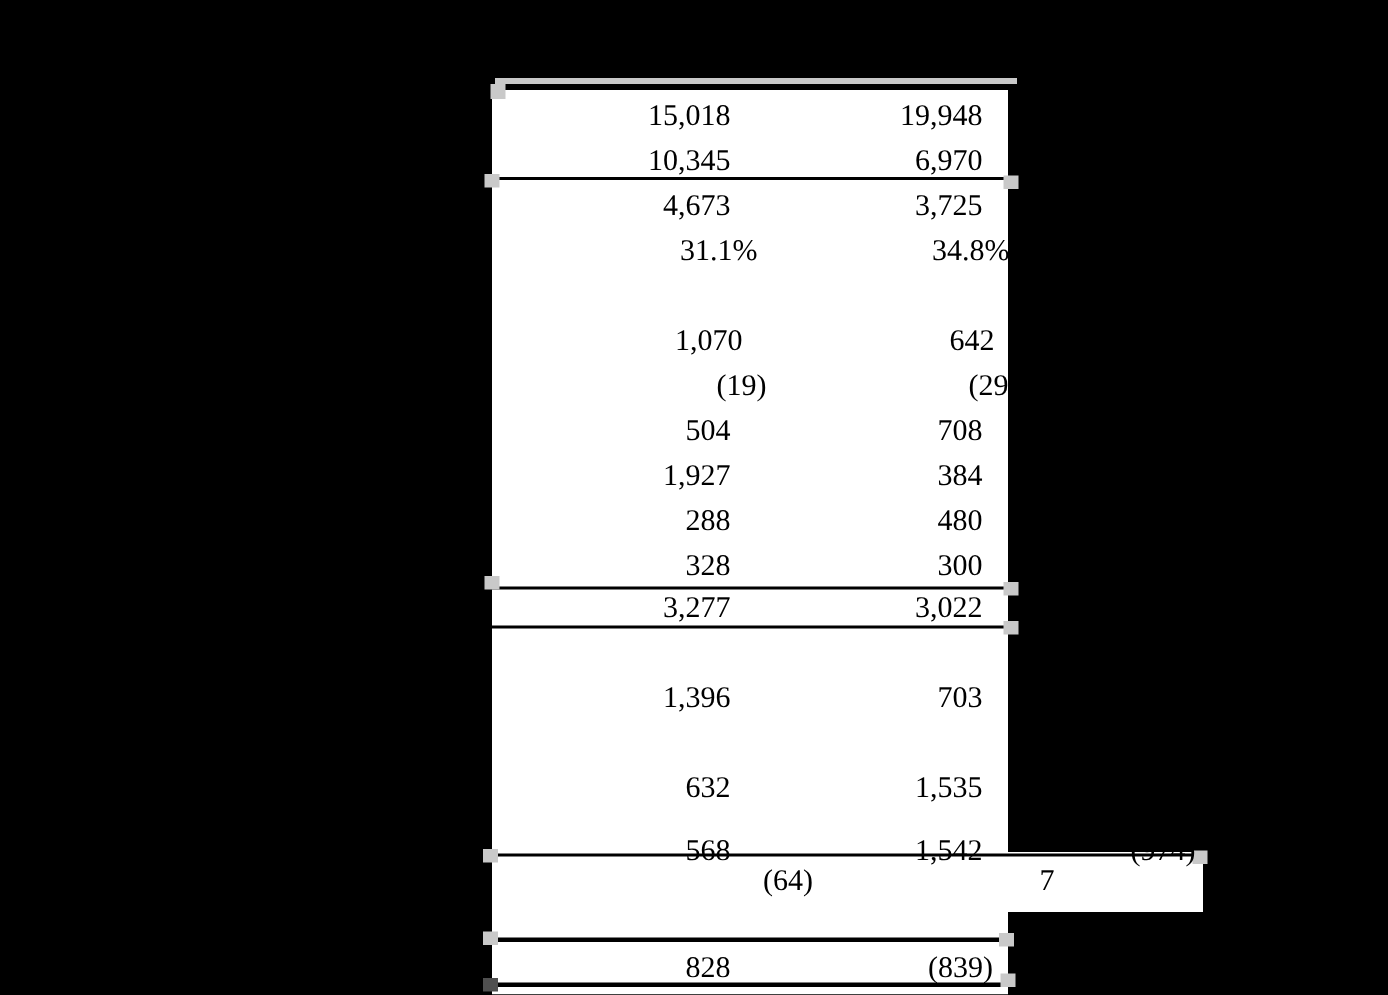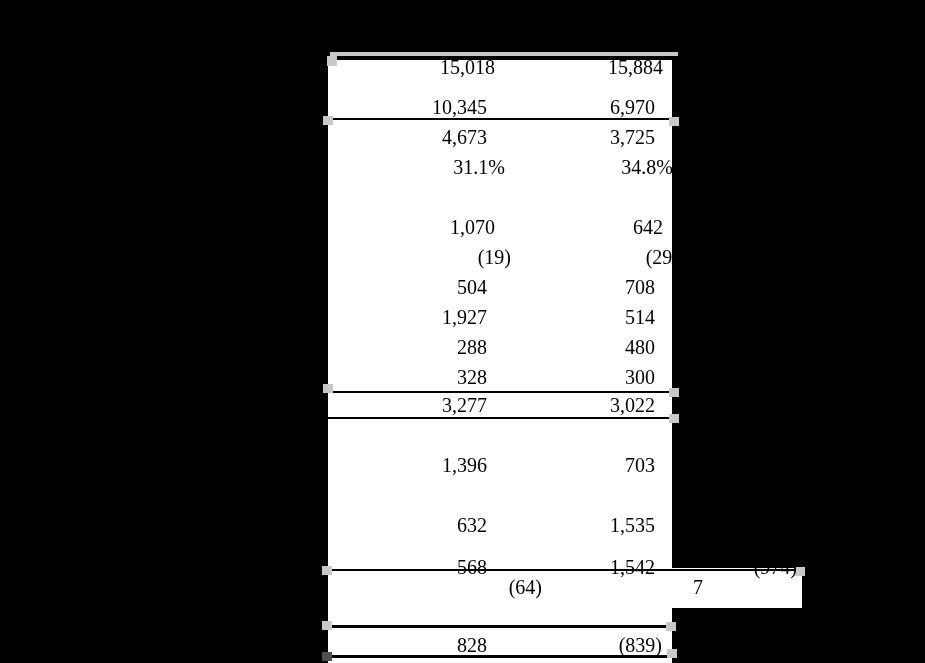--- a/index.html
+++ b/index.html
@@ -56,23 +56,23 @@
   <div class="stub" style="left:323px;top:384px;"></div>
   <div class="stub" style="left:669px;top:388px;"></div>
   <div class="stub" style="left:669px;top:414px;"></div>
   <div class="stub" style="left:322px;top:566px;"></div>
   <div class="stub" style="left:795px;top:567px;"></div>
   <div class="stub" style="left:322px;top:621px;"></div>
   <div class="stub" style="left:666px;top:622px;"></div>
   <div class="stub dark" style="left:322px;top:652px;"></div>
   <div class="stub" style="left:667px;top:649px;"></div>
 
-  <div class="trow" style="top:52px;margin-left:8px;">
+  <div class="trow" style="top:62px;">
     <span class="cell c1">15,018</span>
-    <span class="cell c2">15,884</span>
+    <span class="cell c2">19,948</span>
   </div>
   <div class="trow" style="top:92px;">
     <span class="cell c1">10,345</span>
     <span class="cell c2">6,970</span>
   </div>
   <div class="trow" style="top:122px;">
     <span class="cell c1">4,673</span>
     <span class="cell c2">3,725</span>
   </div>
   <div class="trow" style="top:152px;margin-left:8px;">
@@ -86,21 +86,21 @@
   <div class="trow" style="top:242px;justify-content:flex-end;">
     <span class="cell c1 ohp">(19)</span>
     <span class="cell c2 ohp">(29)</span>
   </div>
   <div class="trow" style="top:272px;">
     <span class="cell c1">504</span>
     <span class="cell c2">708</span>
   </div>
   <div class="trow" style="top:302px;">
     <span class="cell c1">1,927</span>
-    <span class="cell c2">514</span>
+    <span class="cell c2">384</span>
   </div>
   <div class="trow" style="top:332px;">
     <span class="cell c1">288</span>
     <span class="cell c2">480</span>
   </div>
   <div class="trow" style="top:362px;">
     <span class="cell c1">328</span>
     <span class="cell c2">300</span>
   </div>
   <div class="trow" style="top:390px;">

